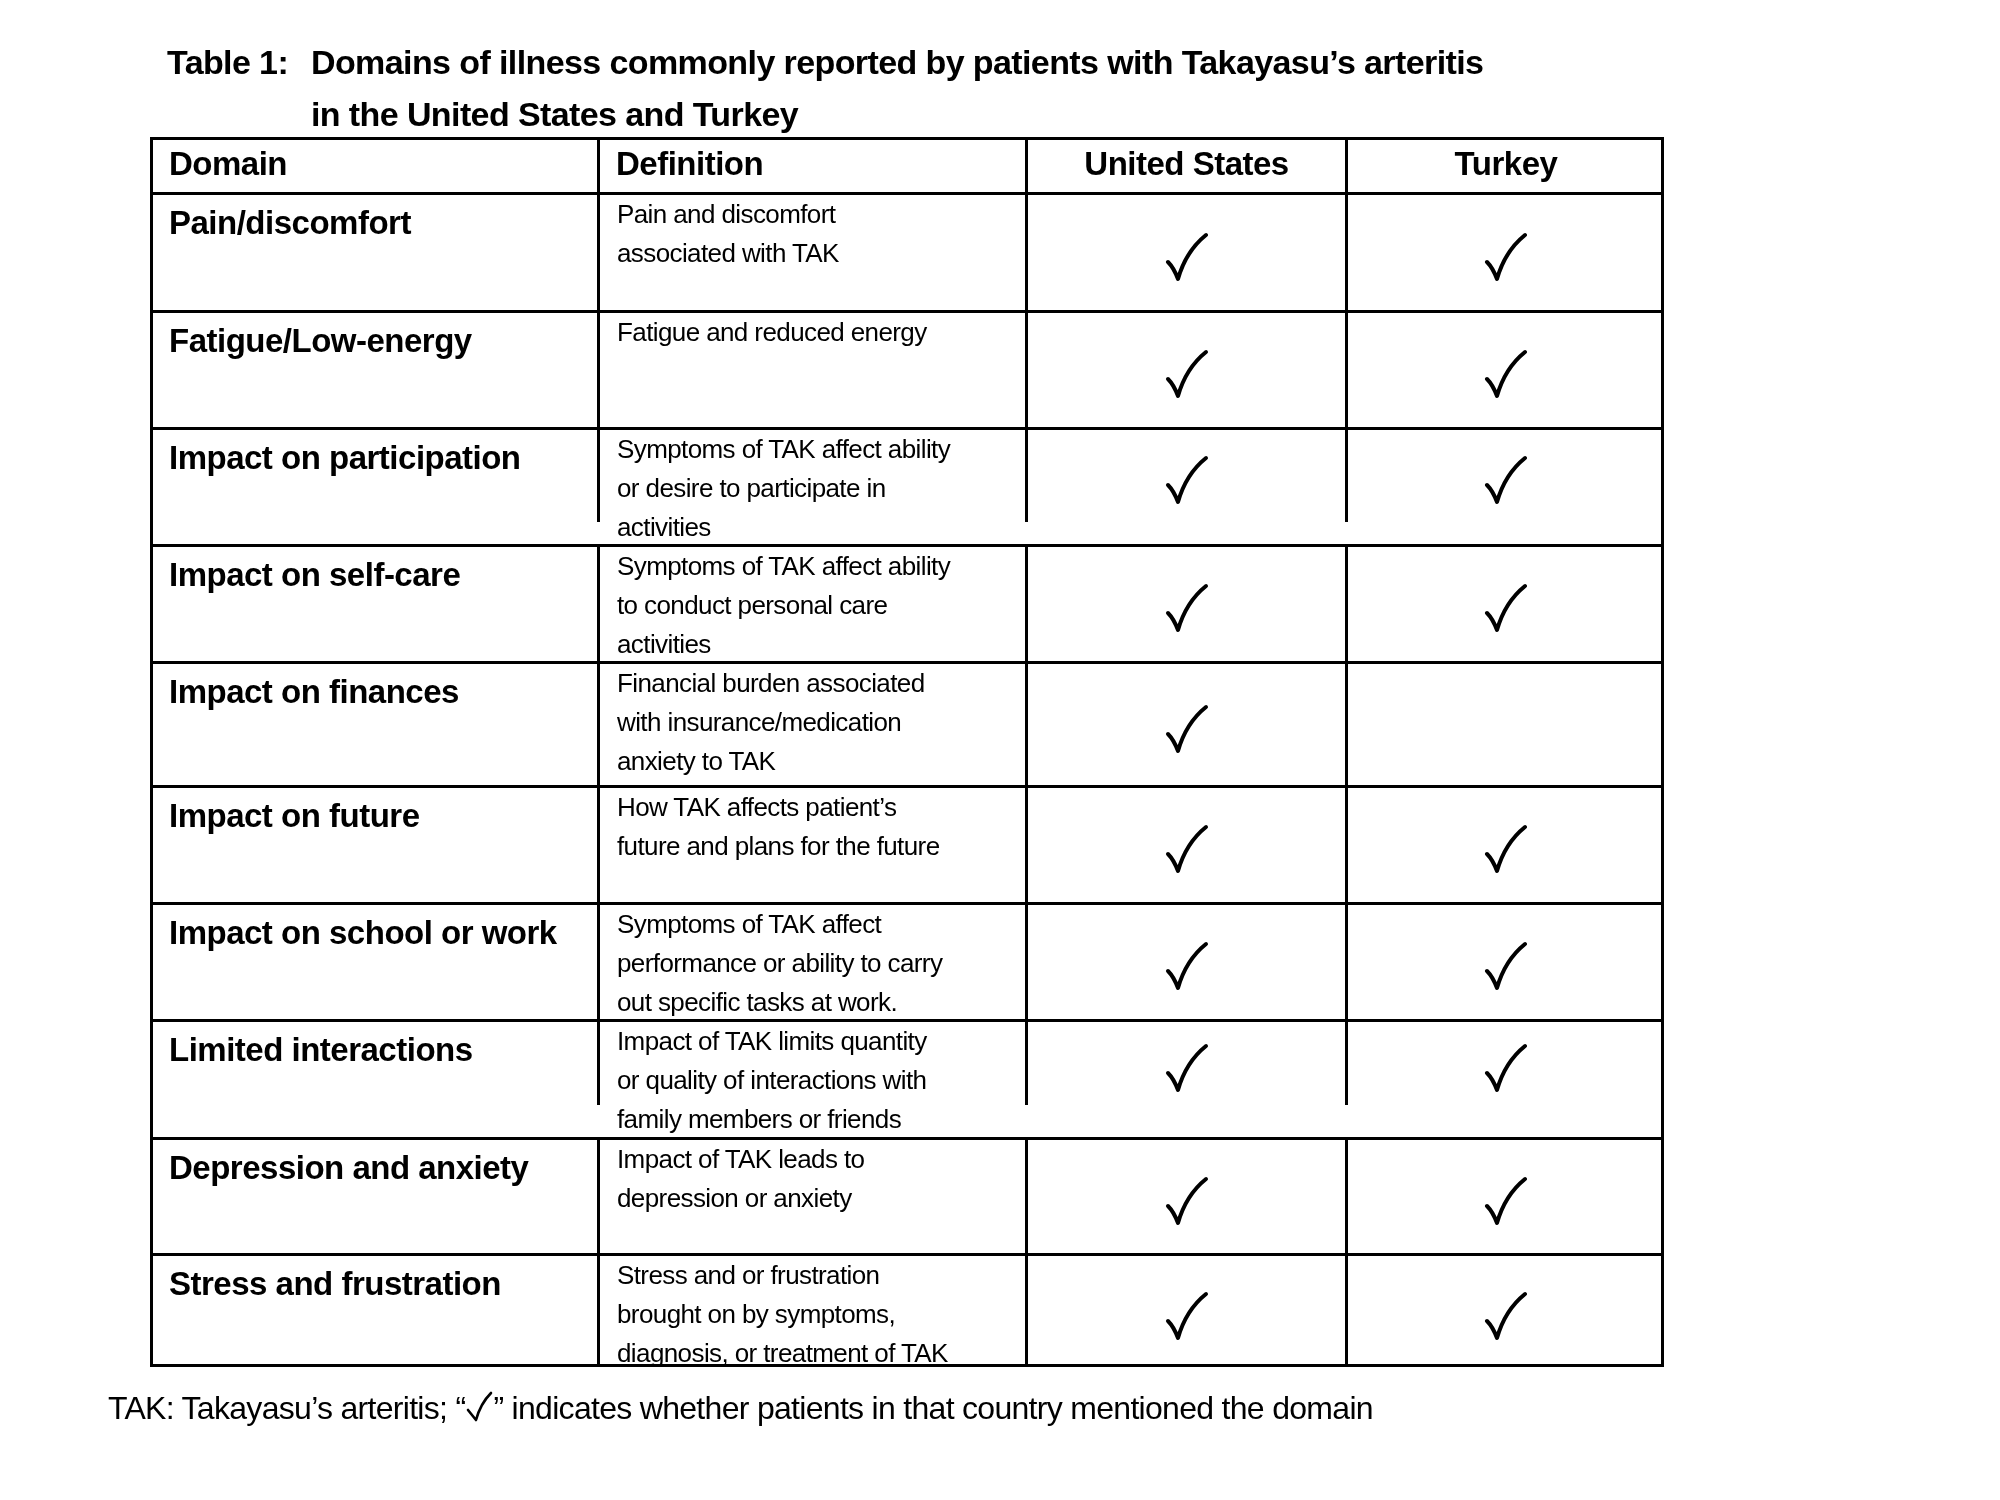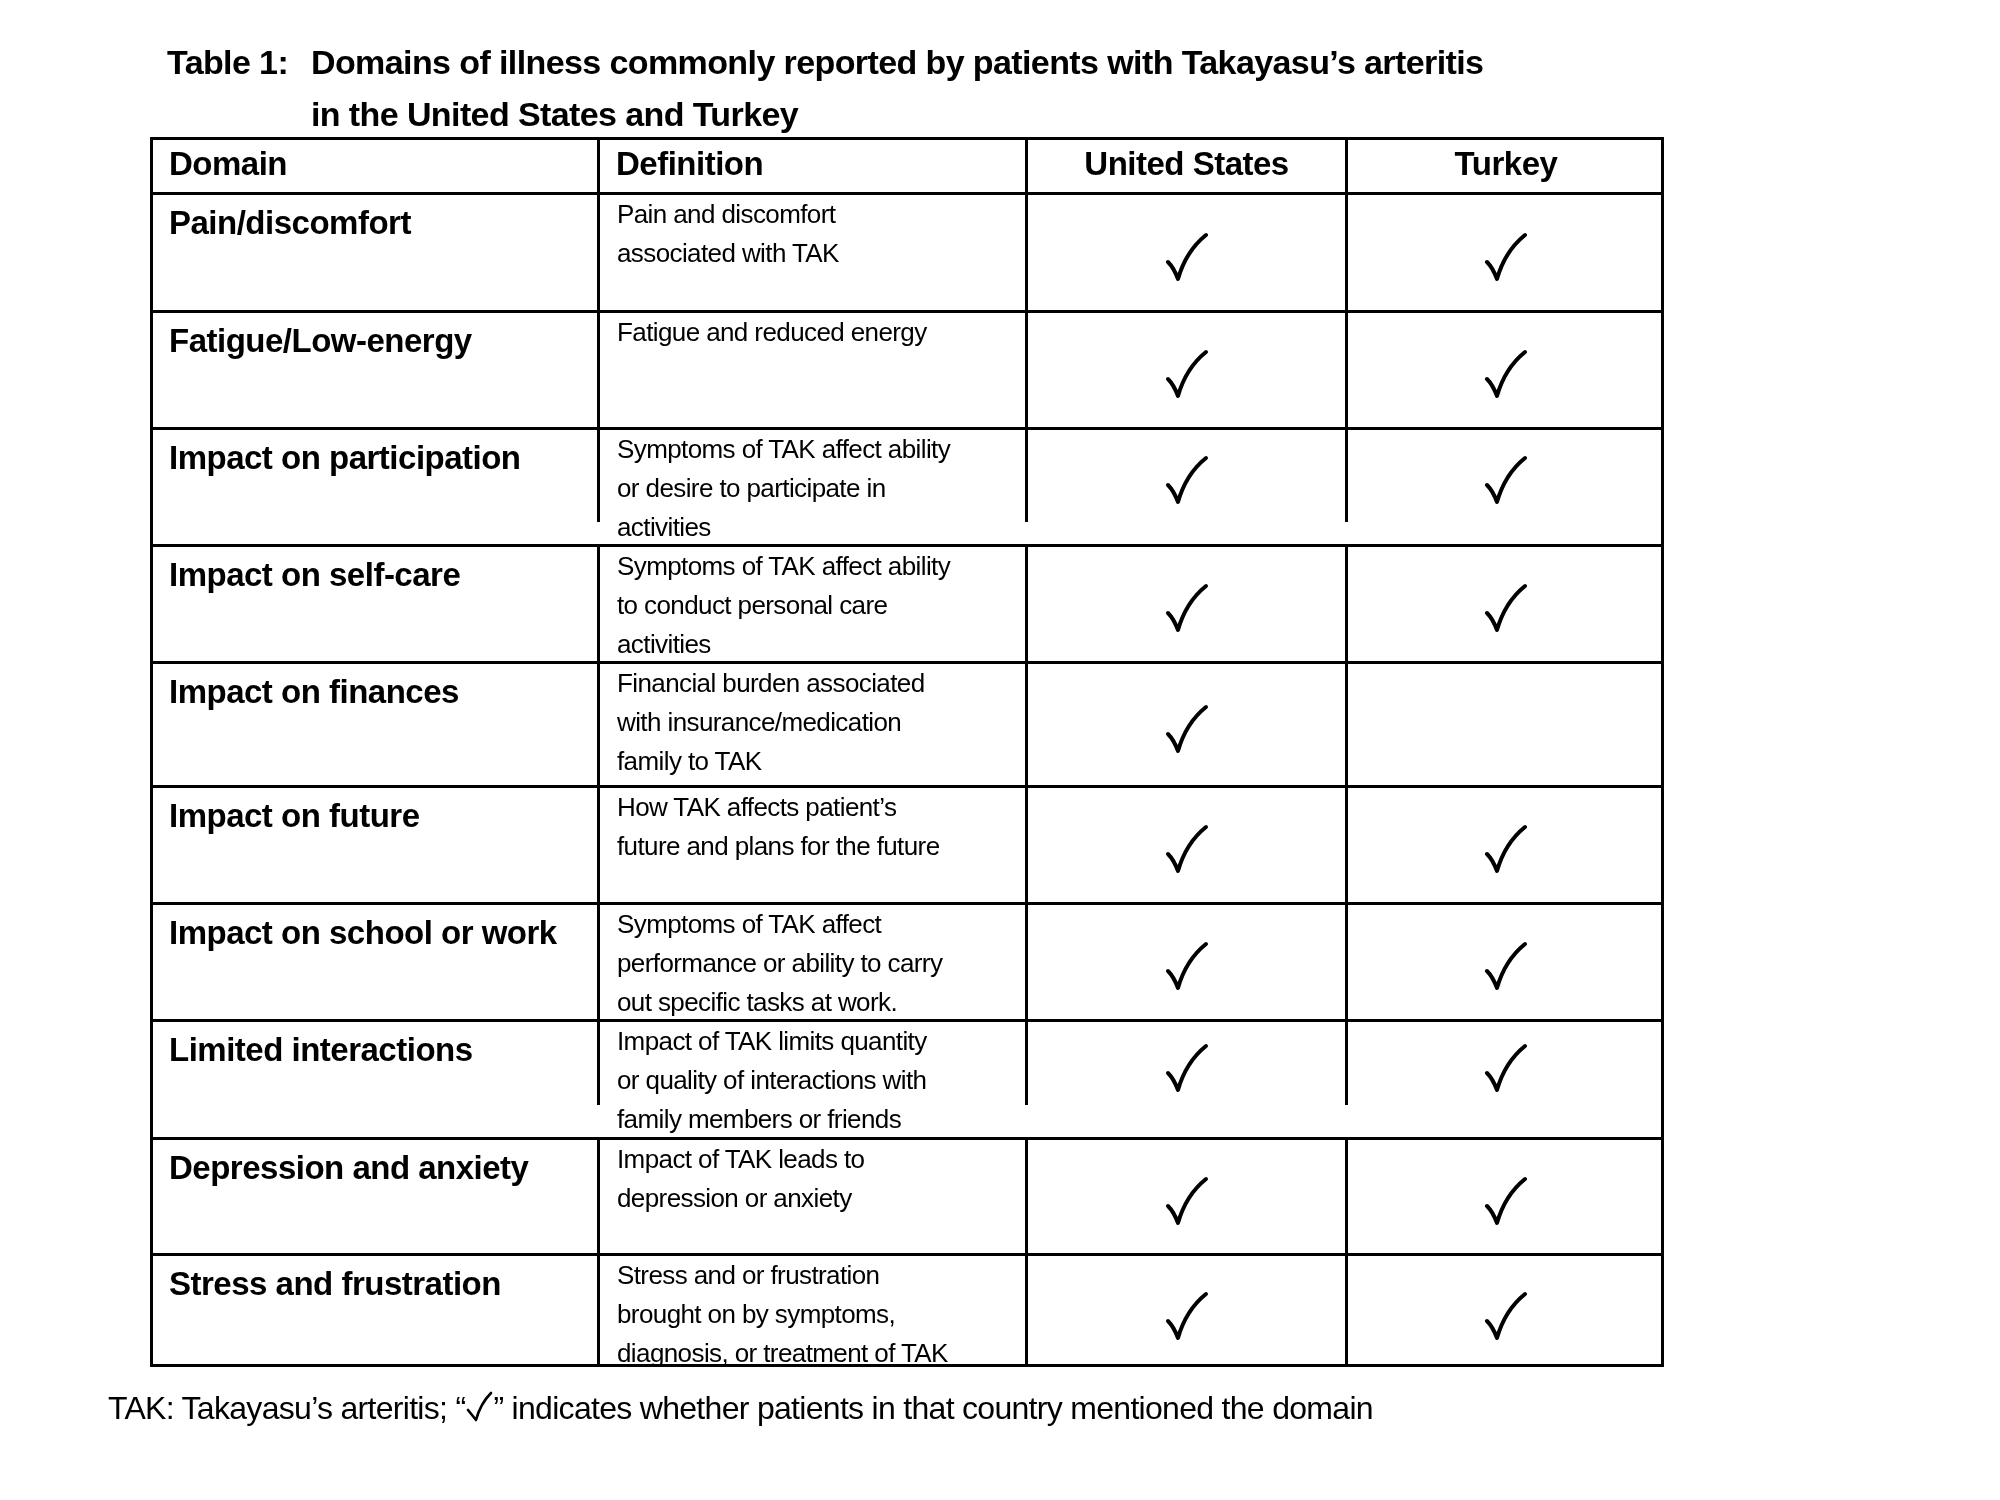--- a/index.html
+++ b/index.html
@@ -241,21 +241,21 @@
       </div>
     </div>
     <div class="row" style="top: 521px; height: 124px;">
       <div class="cell c-domain">
         <div class="domain-text">Impact on finances</div>
       </div>
       <div class="cell c-def">
         <div class="def-text">
           <div>Financial burden associated</div>
           <div>with insurance/medication</div>
-          <div>family to TAK</div>
+          <div>anxiety to TAK</div>
         </div>
       </div>
       <div class="cell c-us">
         <div class="check">
           <svg viewBox="0 0 46 54">
             <path d="M4 31 C7 34 11 40 14 48 C18 34 27 16 42 4" fill="none" stroke="#000" stroke-width="4" stroke-linecap="round" stroke-linejoin="round"></path>
           </svg>
         </div>
       </div>
       <div class="cell c-tr"></div>

